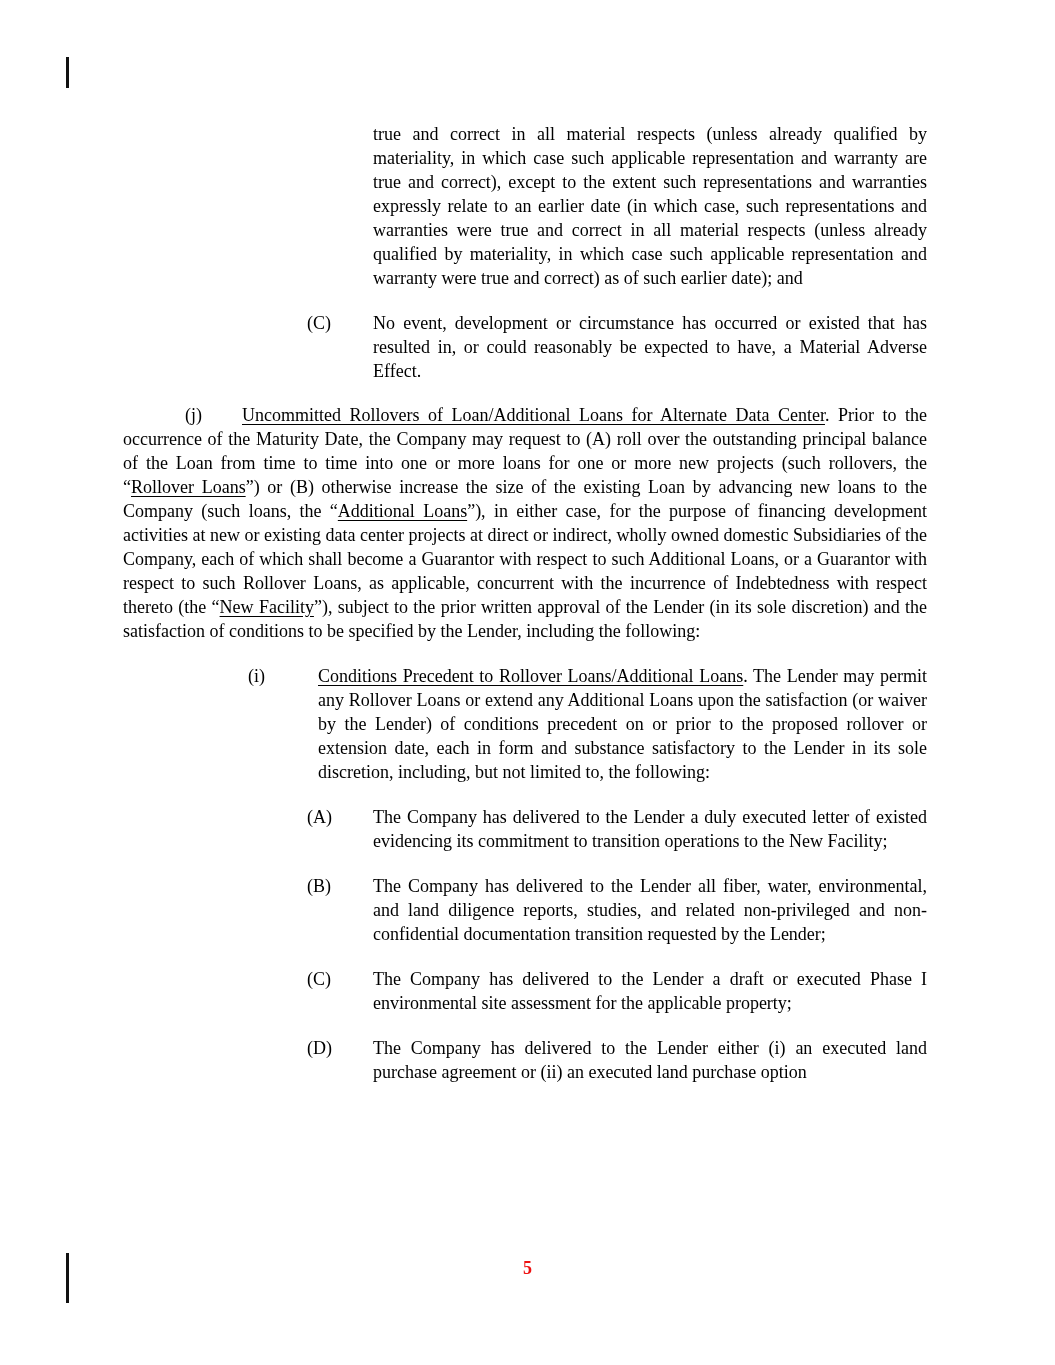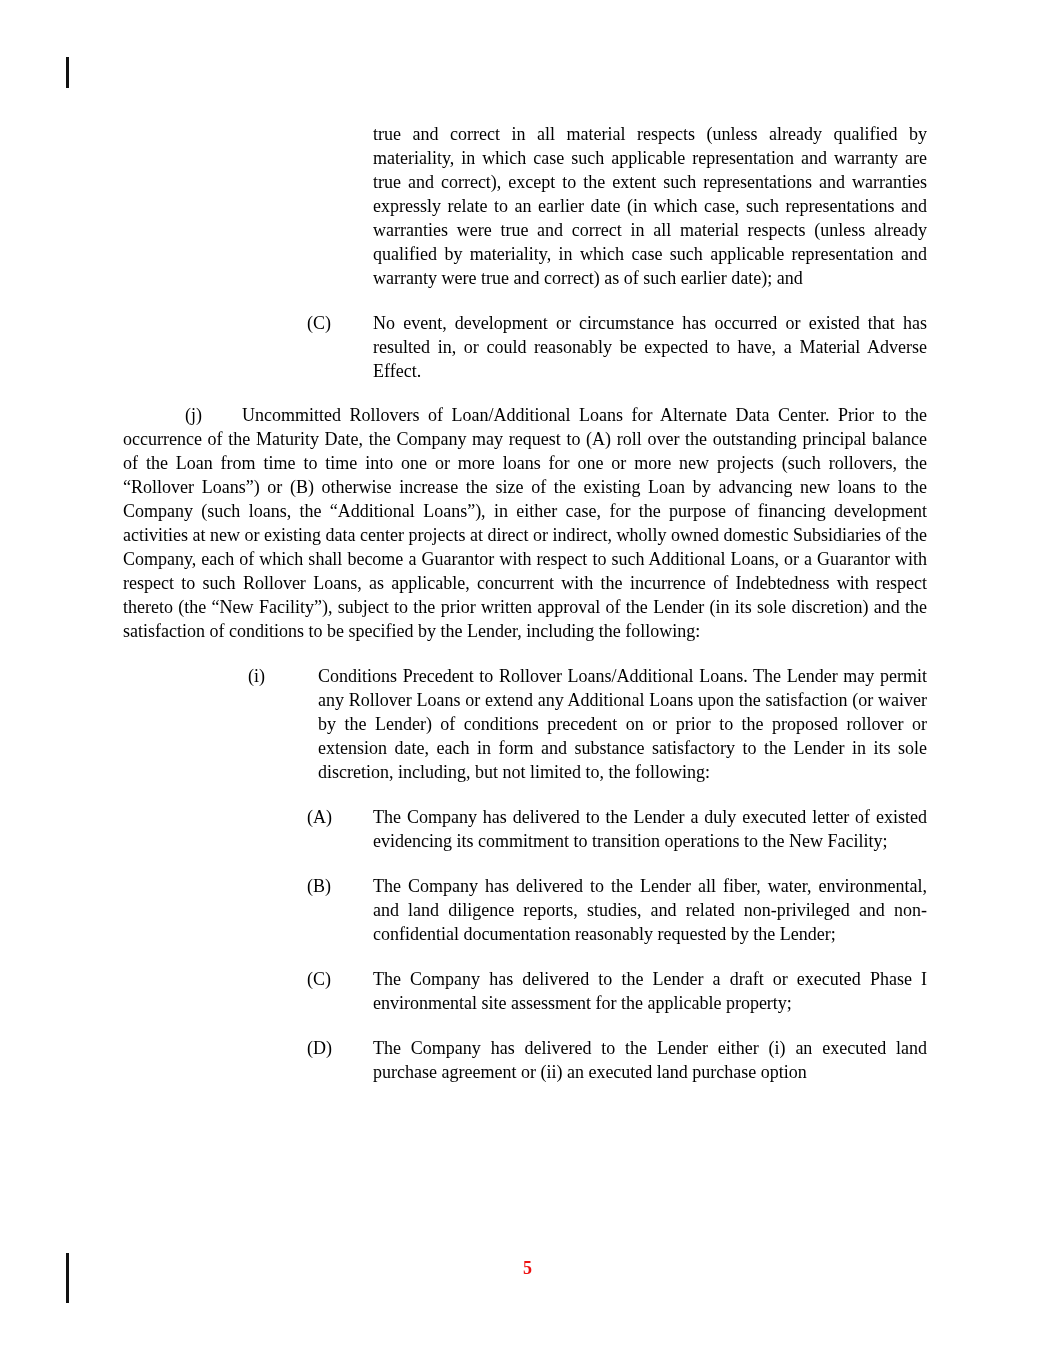--- a/index.html
+++ b/index.html
@@ -30,21 +30,21 @@
   .sub .lbl { position: absolute; left: -66px; top: 0; }
 
   
   .jpara { margin: 20px 128px 0 123px; text-indent: 62px; }
   .tabgap { display: inline-block; width: 40px; }
 
   
   .romitem { position: relative; margin: 21px 128px 0 318px; }
   .romitem .lbl { position: absolute; left: -70px; top: 0; }
 
-  .u { text-underline-offset: 3px; }
+  .u { text-decoration: underline; text-underline-offset: 3px; }
 
   .pagenum {
     position: absolute;
     top: 1256px;
     left: 0;
     width: 1055px;
     text-align: center;
     color: #ee1111;
     font-weight: bold;
     font-size: 18px;
@@ -70,21 +70,21 @@
 
   <div class="block romitem">
     <span class="lbl">(i)</span><span class="u">Conditions Precedent to Rollover Loans/Additional Loans</span><span>. The Lender may permit any Rollover Loans or extend any Additional Loans upon the satisfaction (or waiver by the Lender) of conditions precedent on or prior to the proposed rollover or extension date, each in form and substance satisfactory to the Lender in its sole discretion, including, but not limited to, the following:</span>
   </div>
 
   <div class="block sub">
     <span class="lbl">(A)</span><span>The Company has delivered to the Lender a duly executed letter of existed evidencing its commitment to transition operations to the New Facility;</span>
   </div>
 
   <div class="block sub">
-    <span class="lbl">(B)</span><span>The Company has delivered to the Lender all fiber, water, environmental, and land diligence reports, studies, and related non-privileged and non-confidential documentation reasonably requested by the Lender;</span>
+    <span class="lbl">(B)</span><span>The Company has delivered to the Lender all fiber, water, environmental, and land diligence reports, studies, and related non-privileged and non-confidential documentation transition requested by the Lender;</span>
   </div>
 
   <div class="block sub">
     <span class="lbl">(C)</span><span>The Company has delivered to the Lender a draft or executed Phase I environmental site assessment for the applicable property;</span>
   </div>
 
   <div class="block sub">
     <span class="lbl">(D)</span><span>The Company has delivered to the Lender either (i) an executed land purchase agreement or (ii) an executed land purchase option</span>
   </div>
 

